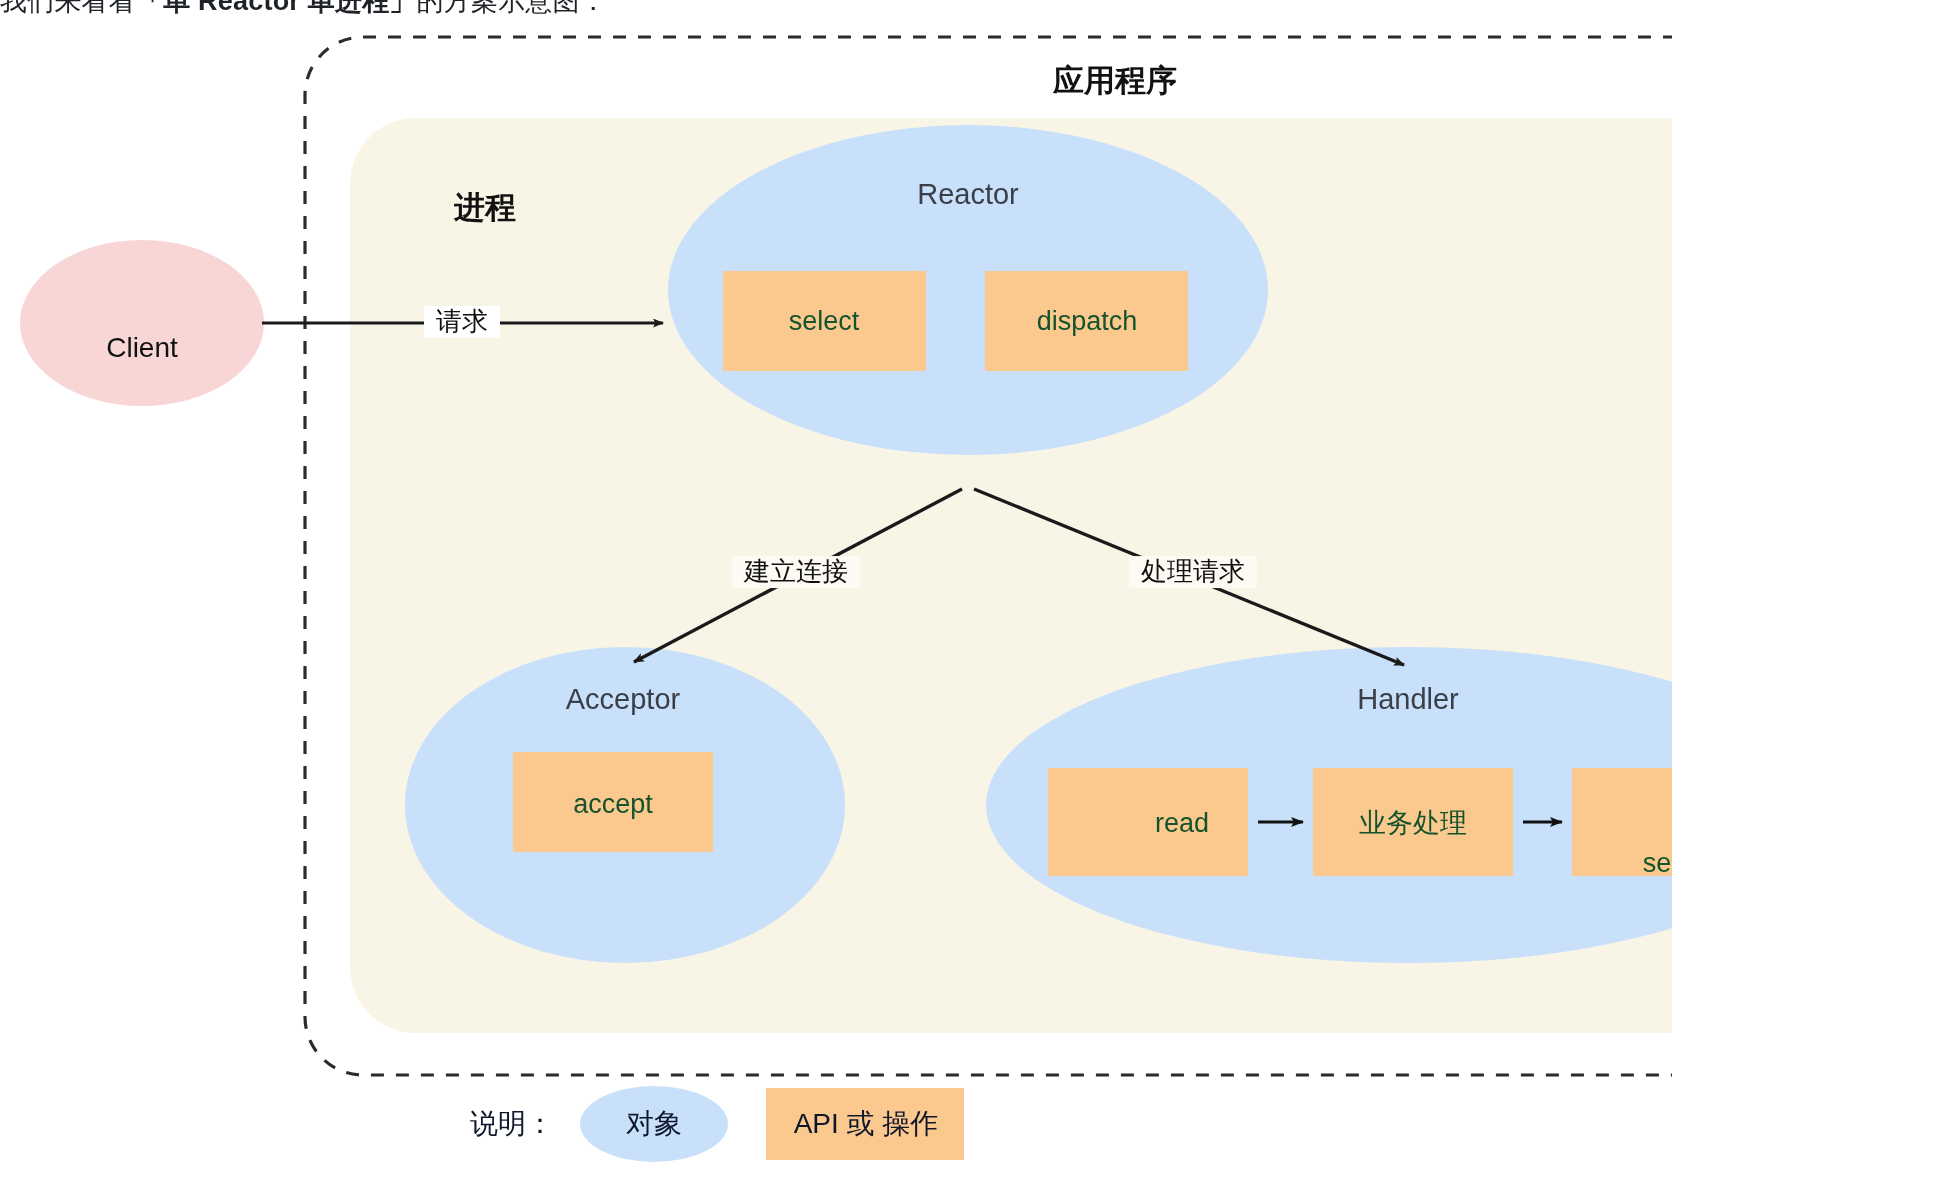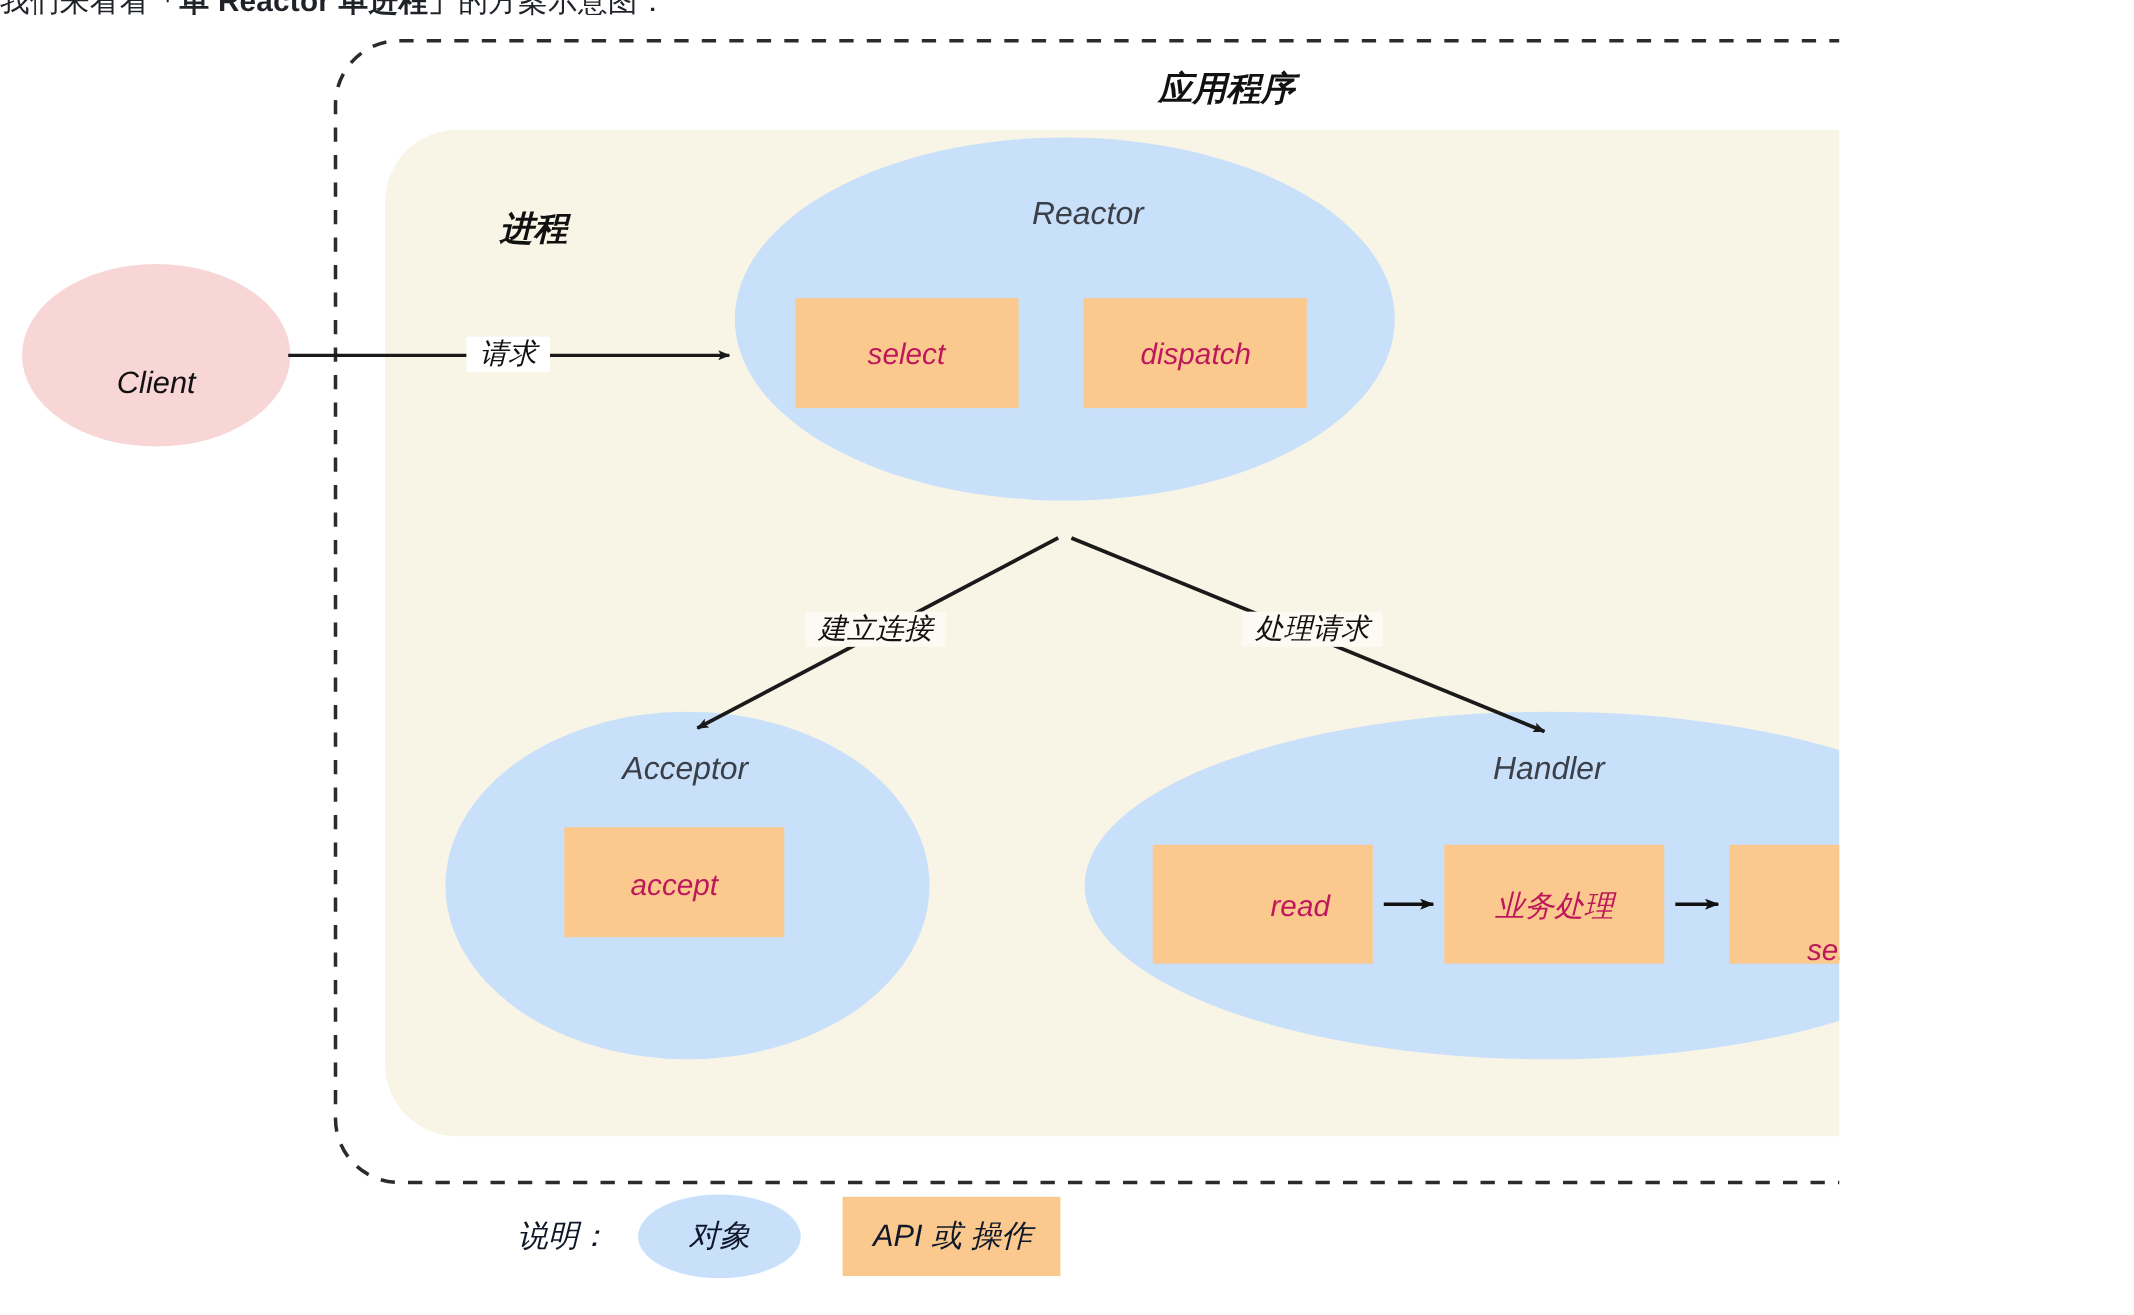--- a/index.html
+++ b/index.html
@@ -40,26 +40,25 @@
     height: 1195px;
   }
 
   
   .lbl {
     position: absolute;
     transform: translate(-50%, -50%);
     white-space: nowrap;
     text-align: center;
     line-height: 1.15;
-    font-style: italic;
   }
   .t-app-title   { font-size: 31px; font-weight: 700; color: #111111; }
   .t-process     { font-size: 31px; font-weight: 700; color: #111111; }
   .t-obj-title   { font-size: 29px; font-weight: 400; color: #3b4048; }
-  .t-box         { font-size: 27px; font-weight: 400; color: #be185d; }
+  .t-box         { font-size: 27px; font-weight: 400; color: #14532d; }
   .t-edge        { font-size: 26px; font-weight: 400; color: #111111;
                    background: #fcfaf2; padding: 1px 12px; }
   .t-edge-white  { background: #ffffff; }
   .t-client      { font-size: 28px; font-weight: 400; color: #111111; }
   .t-legend      { font-size: 28px; font-weight: 400; color: #0f172a; }
 </style>
 </head>
 <body>
 
 <div id="stage">
@@ -114,21 +113,21 @@
   </svg>
 
   <div class="lbl t-app-title" style="left:1115px; top:81px;">应用程序</div>
 
   <div class="lbl t-process" style="left:485px; top:208px;">进程</div>
 
   <div class="lbl t-client" style="left:142px; top:324px;margin-top:24px;">Client</div>
 
   <div class="lbl t-edge t-edge-white" style="left:462px; top:322px;">请求</div>
 
-  <div class="lbl t-obj-title" style="left:968px; top:195px;margin-left:21px;">Reactor</div>
+  <div class="lbl t-obj-title" style="left:968px; top:195px;">Reactor</div>
   <div class="lbl t-box" style="left:824px; top:322px;">select</div>
   <div class="lbl t-box" style="left:1087px; top:322px;">dispatch</div>
 
   <div class="lbl t-edge" style="left:796px; top:572px;">建立连接</div>
   <div class="lbl t-edge" style="left:1193px; top:572px;">处理请求</div>
 
   <div class="lbl t-obj-title" style="left:623px; top:700px;">Acceptor</div>
   <div class="lbl t-box" style="left:613px; top:805px;">accept</div>
 
   <div class="lbl t-obj-title" style="left:1408px; top:700px;">Handler</div>

